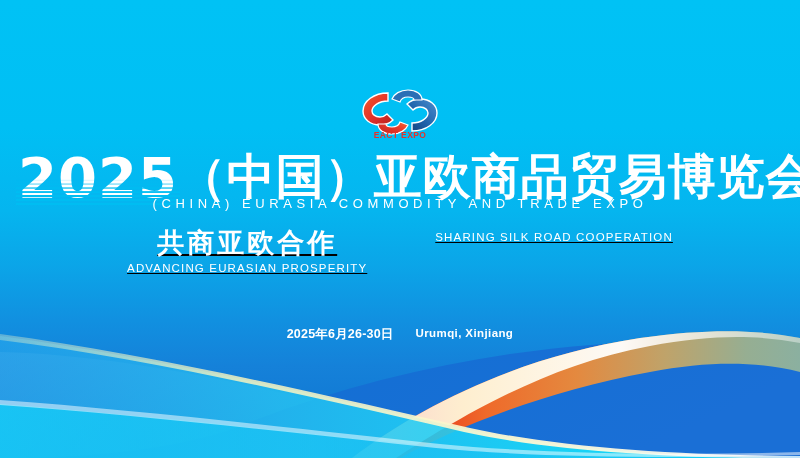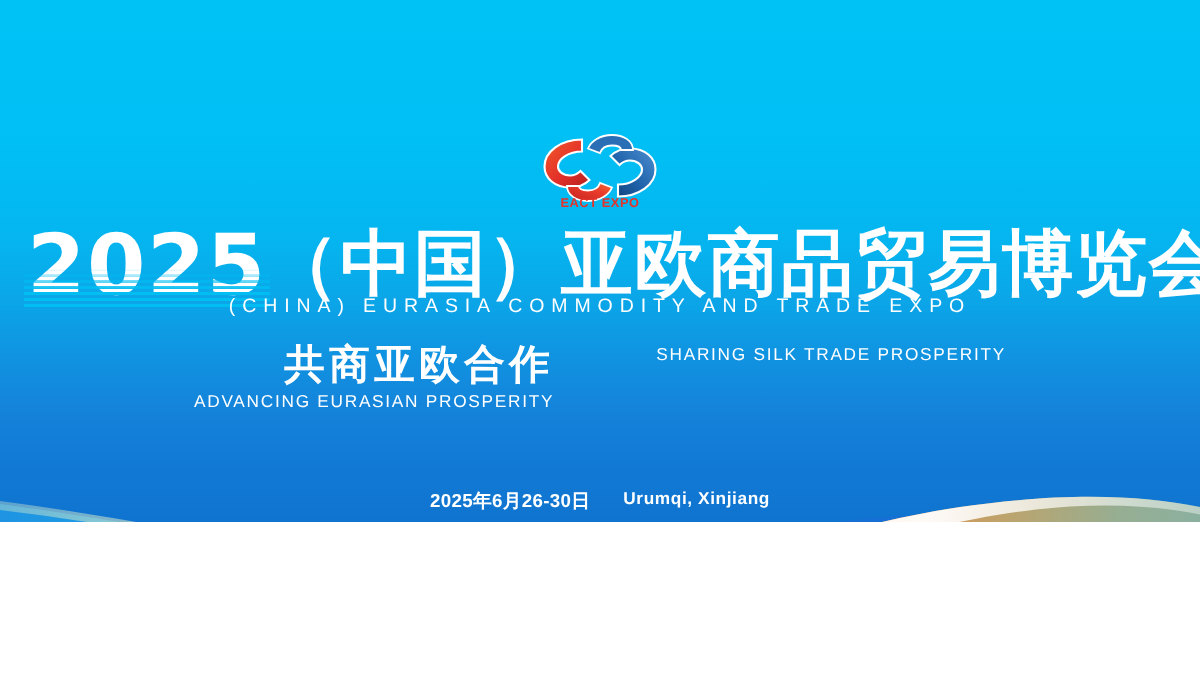--- a/index.html
+++ b/index.html
@@ -7,21 +7,21 @@
     padding: 0;
     background: #ffffff;
   }
   body {
     font-family: "Liberation Sans", "DejaVu Sans", sans-serif;
   }
 
   #banner {
     position: relative;
     width: 800px;
-    height: 348px;
+    height: 458px;
     overflow: hidden;
     background: #00c0f3;
   }
 
   
   .bg-base {
     position: absolute;
     inset: 0;
     background: linear-gradient(180deg,
         #00c2f5 0%,
@@ -120,21 +120,21 @@
   
   .slogans {
     position: absolute;
     left: 0;
     right: 0;
     top: 228px;
     display: flex;
     justify-content: center;
     gap: 68px;
   }
-  .slogan { text-align: right; }
+  .slogan { text-align: center; text-decoration: underline; }
   .slogan-cn {
     font-size: 27px;
     font-weight: bold;
     color: #ffffff;
     letter-spacing: 3px;
     line-height: 1.15;
   }
   .slogan-en {
     margin-top: 3px;
     font-size: 11.5px;
@@ -285,21 +285,21 @@
     </div>
 
     <div class="title-en">(CHINA) EURASIA COMMODITY AND TRADE EXPO</div>
 
     <div class="slogans">
       <div class="slogan">
         <div class="slogan-cn">共商亚欧合作</div>
         <div class="slogan-en">ADVANCING EURASIAN PROSPERITY</div>
       </div>
       <div class="slogan">
-        <div class="slogan-en">SHARING SILK TRADE PROSPERITY</div>
+        <div class="slogan-en">SHARING SILK ROAD COOPERATION</div>
       </div>
     </div>
 
     <div class="meta">
       <div class="meta-col">
         <div class="meta-cn">2025年6月26-30日</div>
       </div>
       <div class="meta-col">
         <div class="meta-en">Urumqi, Xinjiang</div>
       </div>

